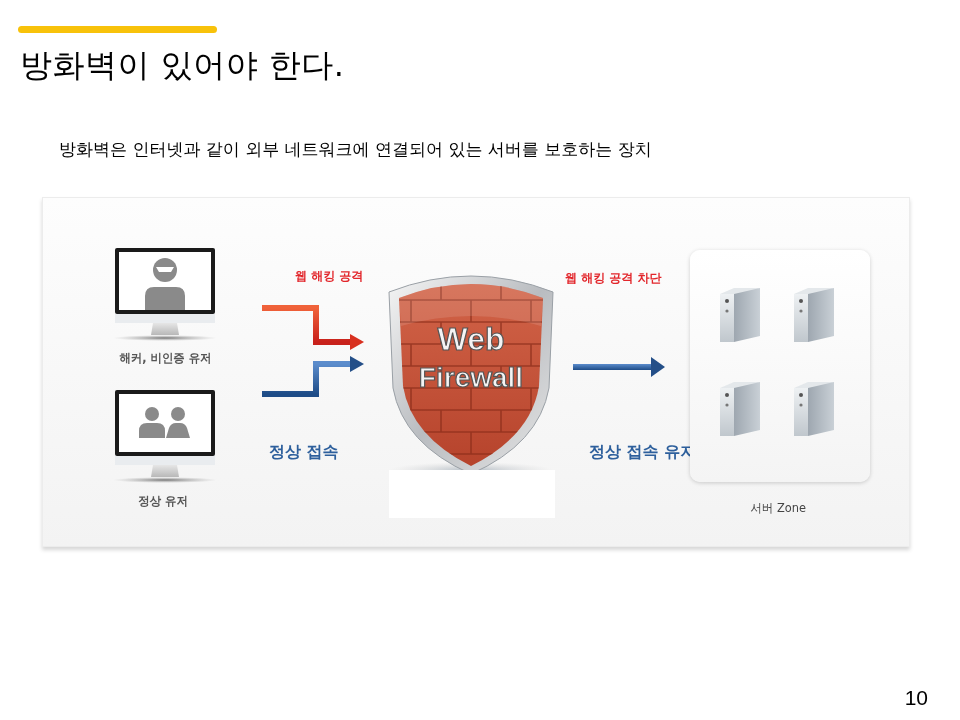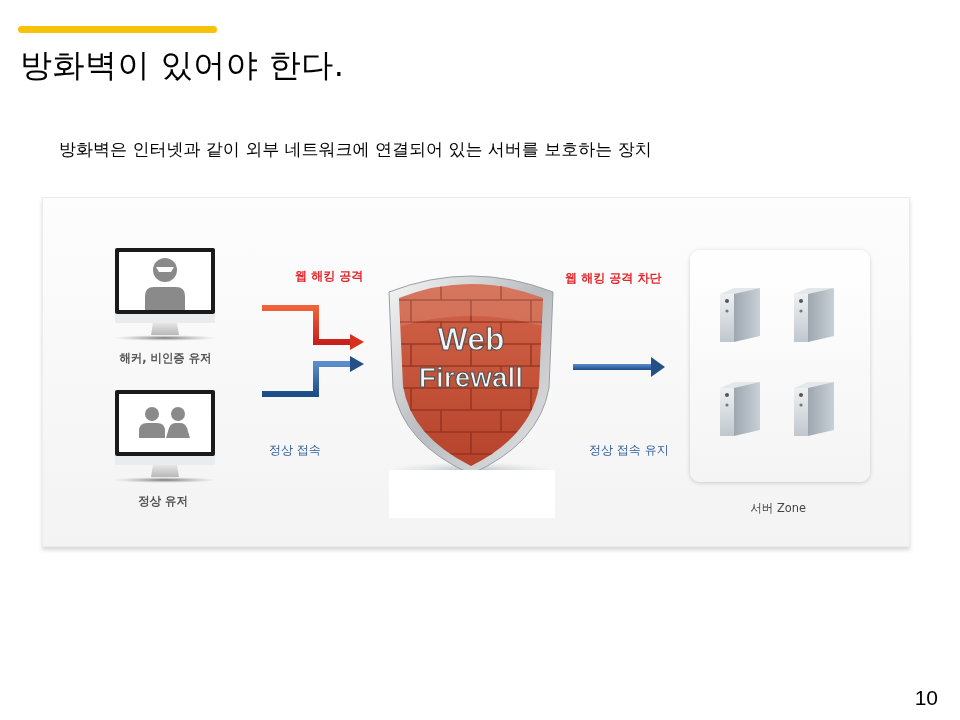--- a/index.html
+++ b/index.html
@@ -2,29 +2,29 @@
 <html><head>
   <meta charset="utf-8">
   <style>
     * { margin: 0; padding: 0; box-sizing: border-box; }
     html, body { width: 960px; height: 720px; background: #ffffff; overflow: hidden; }
     body { position: relative; font-family: "DejaVu Sans", "Liberation Sans", sans-serif; color: #000; }
 
     .accent-bar { position: absolute; left: 18px; top: 26px; width: 199px; height: 7px; border-radius: 4px; background: #f8c20a; }
     .page-title { position: absolute; left: 20px; top: 44px; font-size: 32px; font-weight: normal; letter-spacing: 0.5px; white-space: nowrap; }
     .subtitle { position: absolute; left: 59px; top: 138px; font-size: 17px; font-weight: normal; white-space: nowrap; }
-    .page-number { position: absolute; right: 22px; top: 686px; font-family: "Liberation Sans", sans-serif; font-size: 21px; }
+    .page-number { position: absolute; right: 32px; top: 686px; font-family: "Liberation Sans", sans-serif; font-size: 21px; }
 
     .diagram { position: absolute; left: 42px; top: 197px; width: 868px; height: 350px;
       background: linear-gradient(#fdfdfd, #f3f3f3); border: 1px solid #ececec;
       box-shadow: 0 3px 4px rgba(0,0,0,0.16); }
 
     .node-label { position: absolute; font-size: 12px; font-weight: bold; color: #555; white-space: nowrap; transform: scaleX(0.95); }
     .red-label { color: #e2262b; font-size: 12px; font-weight: bold; position: absolute; white-space: nowrap; }
-    .blue-label { color: #2d5f9c; font-size: 12px; font-weight: normal; position: absolute; white-space: nowrap; }
+    .blue-label { color: #2d5f9c; font-size: 16px; font-weight: bold; position: absolute; white-space: nowrap; }
 
     .monitor { position: absolute; width: 120px; height: 100px; }
     .server-zone { position: absolute; left: 647px; top: 52px; width: 180px; height: 232px; border-radius: 10px;
       background: linear-gradient(#ffffff, #f4f4f4); box-shadow: 0 1px 4px rgba(0,0,0,0.18); }
     .server { position: absolute; width: 52px; height: 62px; }
     .white-patch { position: absolute; left: 346px; top: 272px; width: 166px; height: 48px; background: #ffffff; }
   </style>
 </head>
 <body>
 

